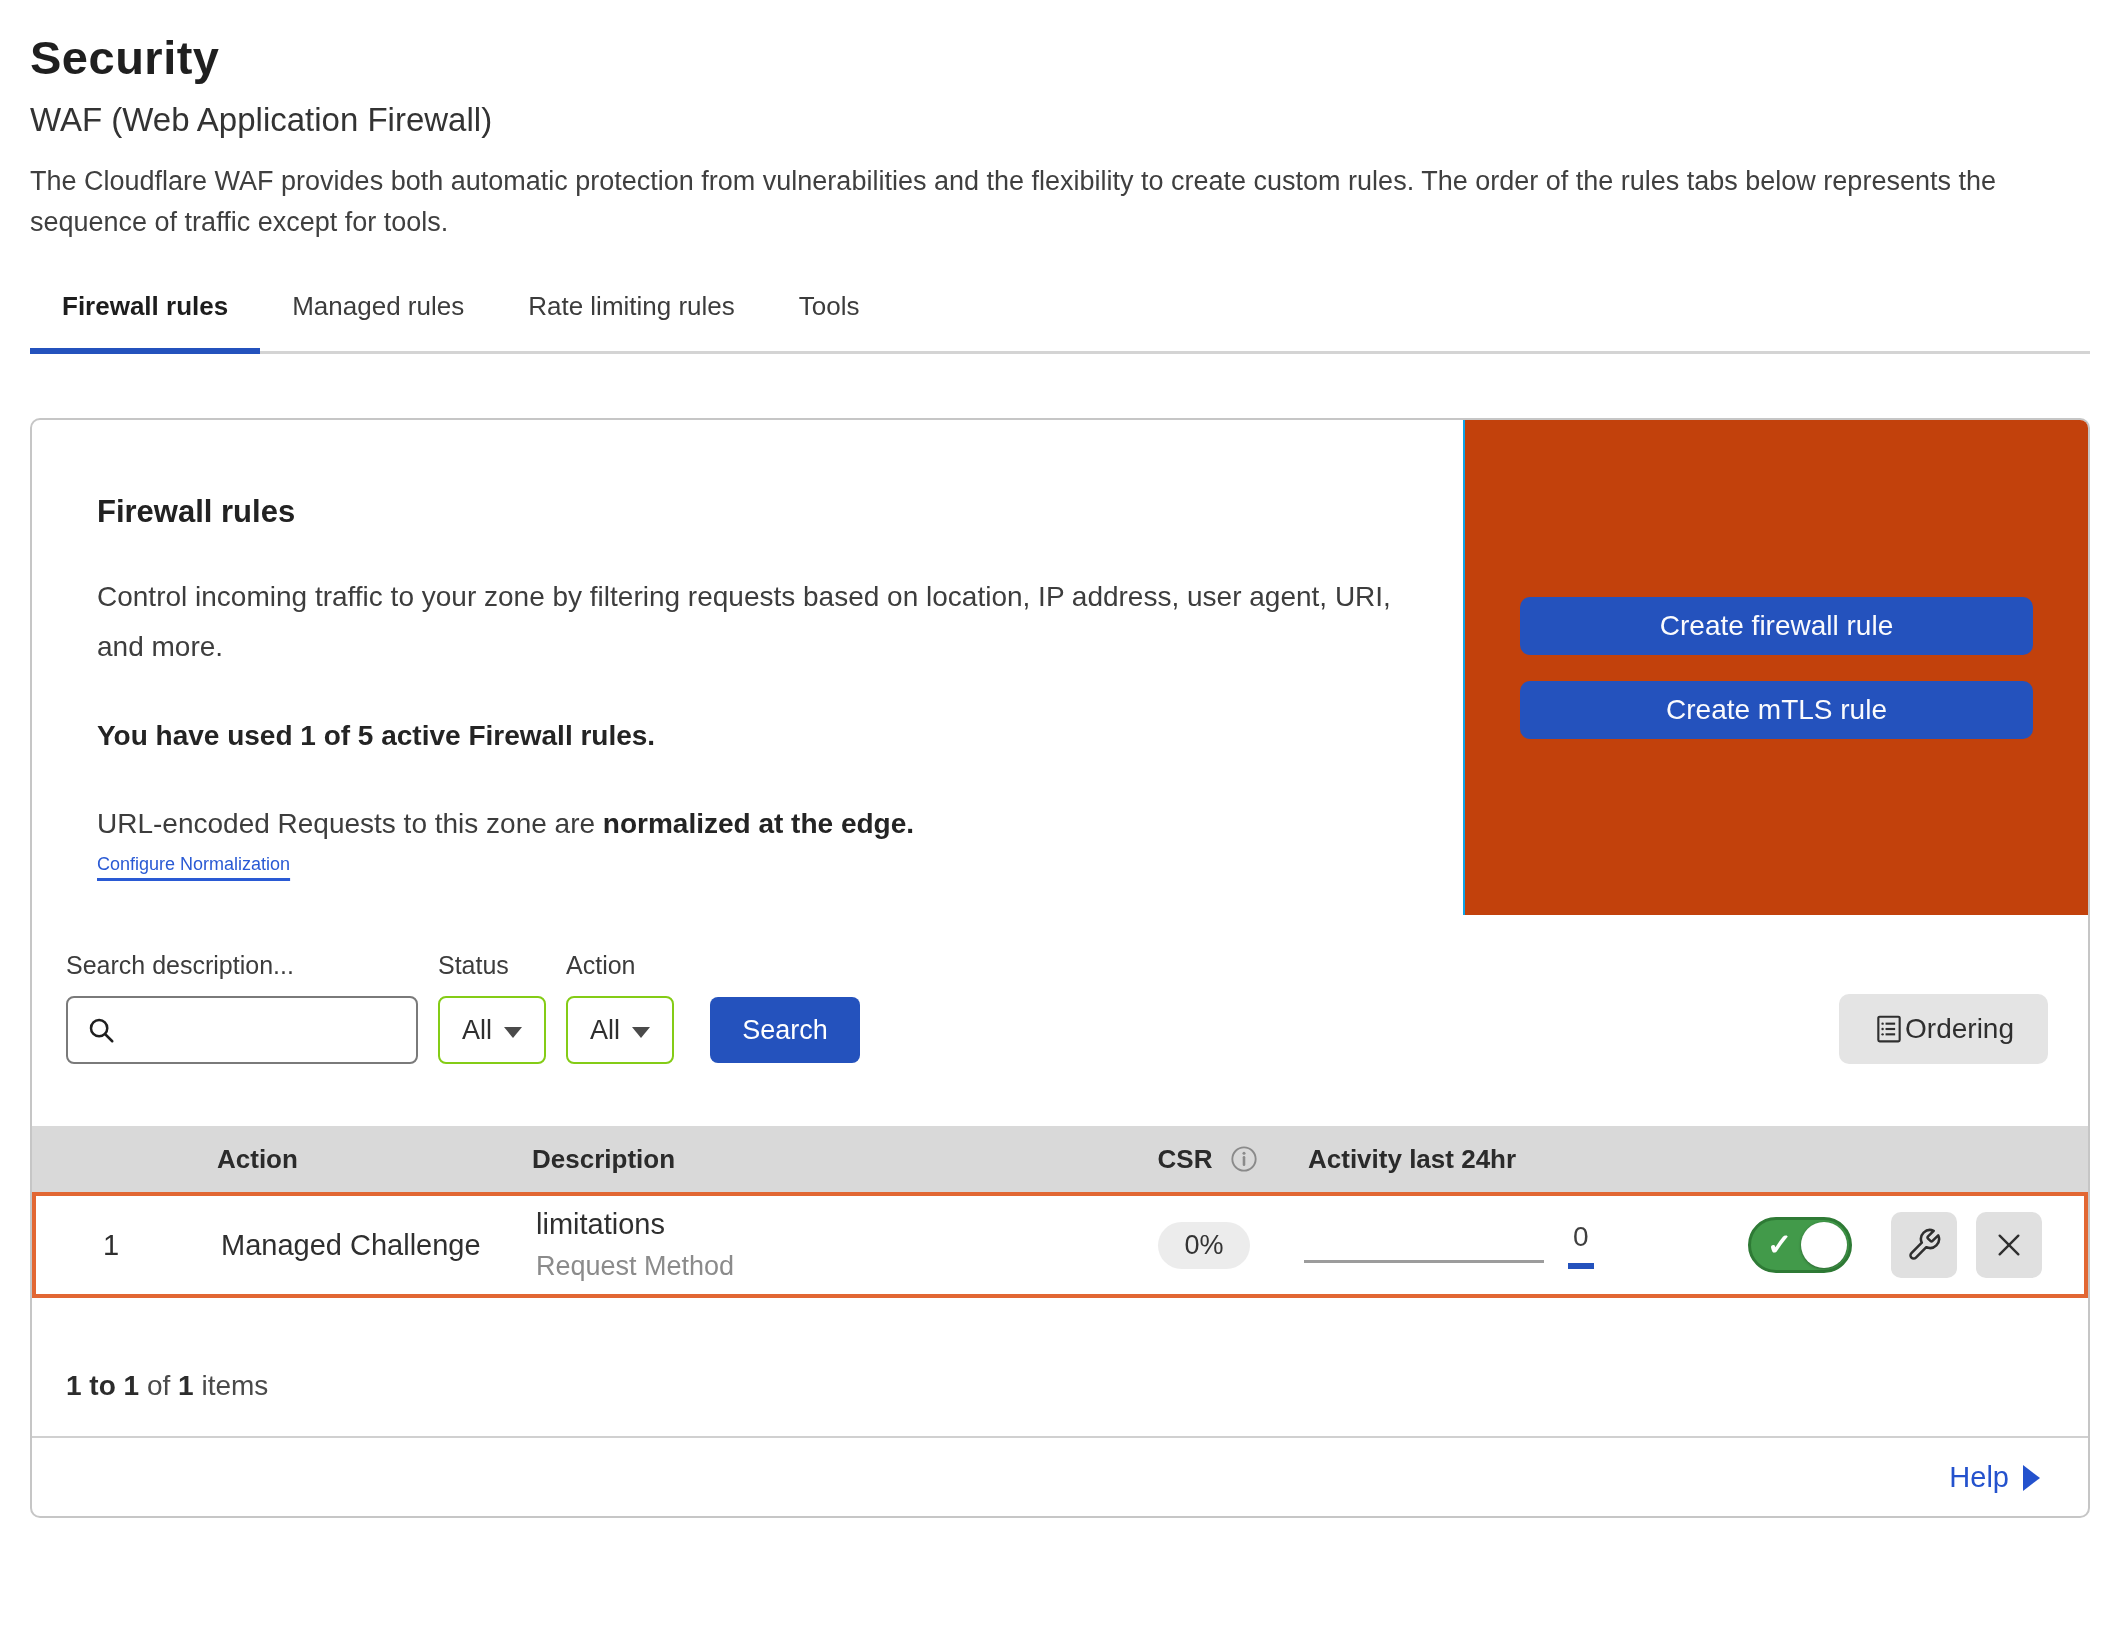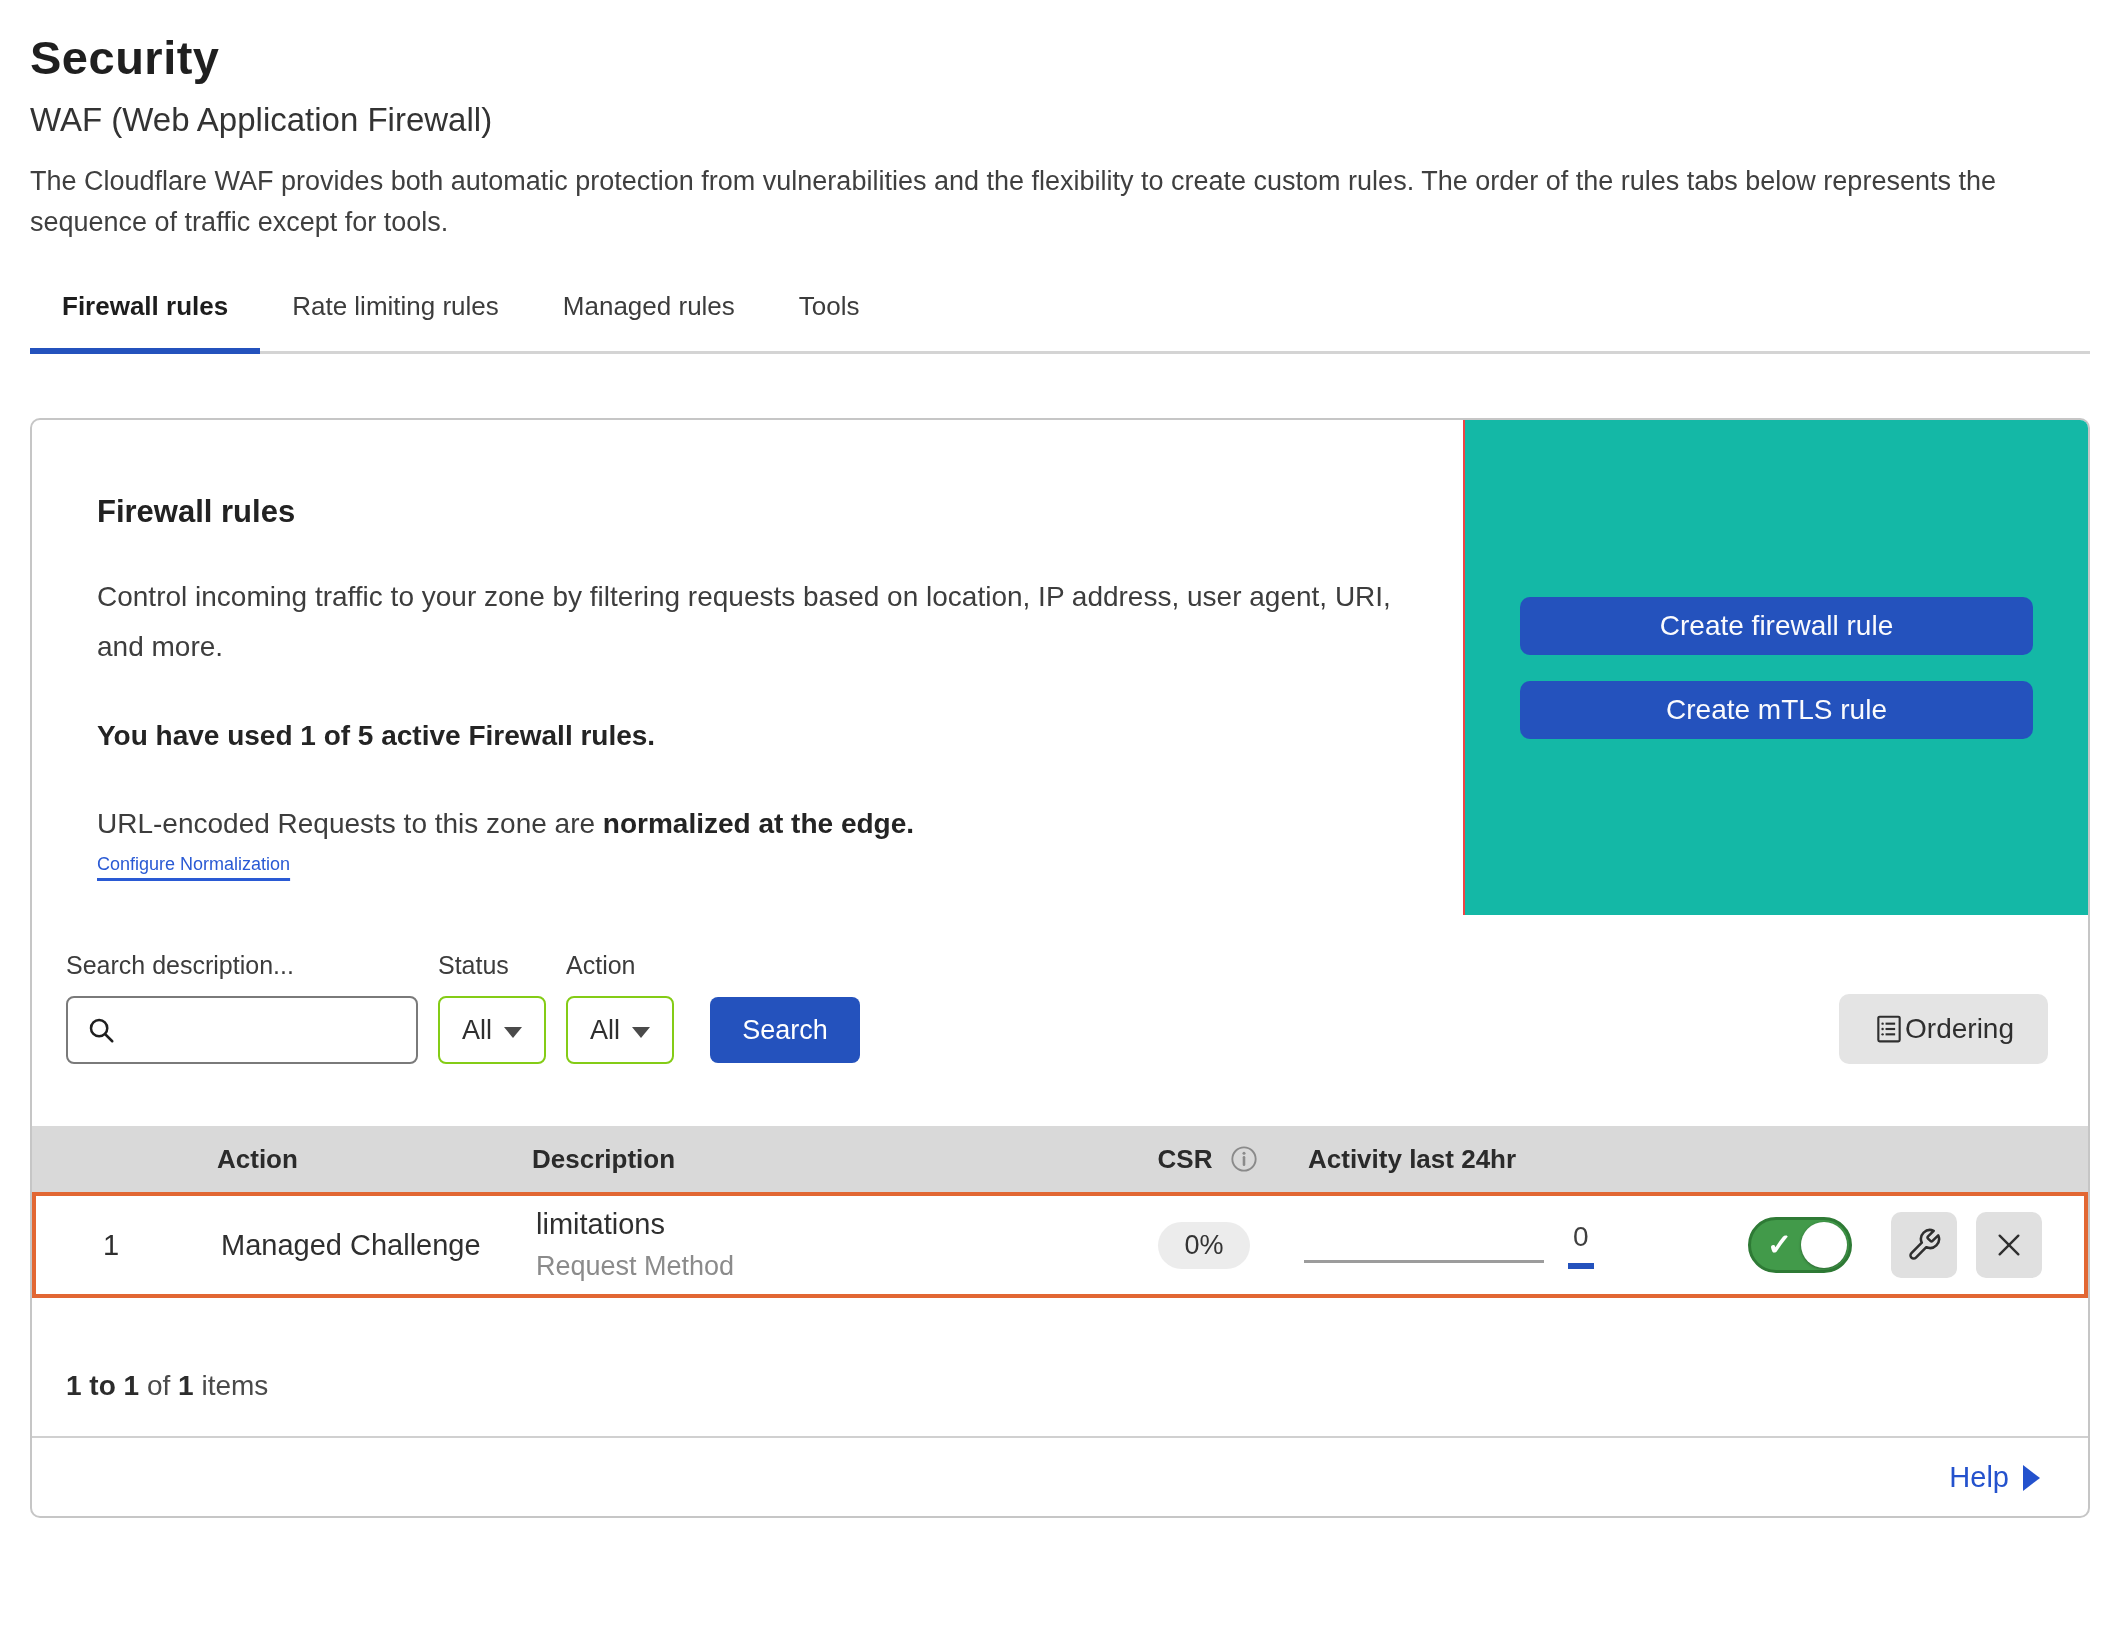--- a/index.html
+++ b/index.html
@@ -30,21 +30,21 @@
   .card-top { display: flex; }
   .card-top-left { flex: 1; padding: 74px 60px 40px 65px; }
   .card-top-left h3 { font-size: 31px; font-weight: 700; color: #222; margin-bottom: 42px; }
   .card-top-left .lead { font-size: 28px; line-height: 50px; color: #3d3d3d; max-width: 1300px; margin-bottom: 48px; }
   .usage { font-size: 28px; font-weight: 700; color: #242424; margin-bottom: 56px; }
   .norm { font-size: 28px; color: #3d3d3d; margin-bottom: 14px; }
   .norm b { color: #242424; }
   .config-link { font-size: 18px; color: #2a5ad4; text-decoration: underline; text-underline-offset: 8px; text-decoration-thickness: 3px; cursor: pointer; display: inline-block; }
 
   .card-top-right {
-    width: 625px; background: #14b8a6; border-left: 2px solid #ef4444;
+    width: 625px; background: #c2410c; border-left: 2px solid #0ea5e9;
     display: flex; flex-direction: column; justify-content: center; align-items: center; gap: 26px; padding: 0 55px;
   }
   .btn-primary {
     width: 100%; height: 58px; background: #2452bd; color: #fbfbfd;
     font-family: "Liberation Sans", sans-serif; font-size: 28px;
     border: none; border-radius: 10px; cursor: pointer;
   }
 
   
   .filterbar { display: flex; align-items: flex-end; padding: 36px 40px 62px 34px; background: #fff; }
@@ -117,22 +117,22 @@
 <body>
 
 <div class="page">
 
   <div class="page-title">Security</div>
   <div class="page-subtitle">WAF (Web Application Firewall)</div>
   <div class="page-desc">The Cloudflare WAF provides both automatic protection from vulnerabilities and the flexibility to create custom rules. The order of the rules tabs below represents the sequence of traffic except for tools.</div>
 
   <div class="tabs">
     <div class="tab active">Firewall rules</div>
+    <div class="tab">Managed rules</div>
     <div class="tab">Rate limiting rules</div>
-    <div class="tab">Managed rules</div>
     <div class="tab">Tools</div>
   </div>
 
   <div class="card">
 
     <div class="card-top">
       <div class="card-top-left">
         <h3>Firewall rules</h3>
         <div class="lead">Control incoming traffic to your zone by filtering requests based on location, IP address, user agent, URI, and more.</div>
         <div class="usage">You have used 1 of 5 active Firewall rules.</div>

